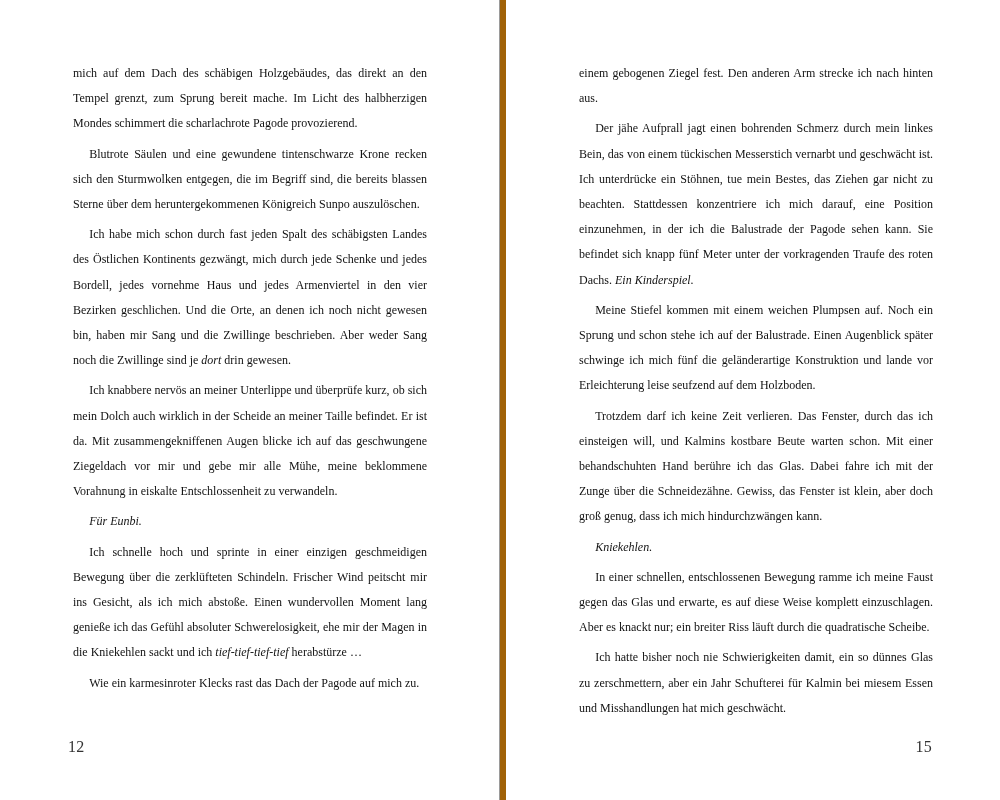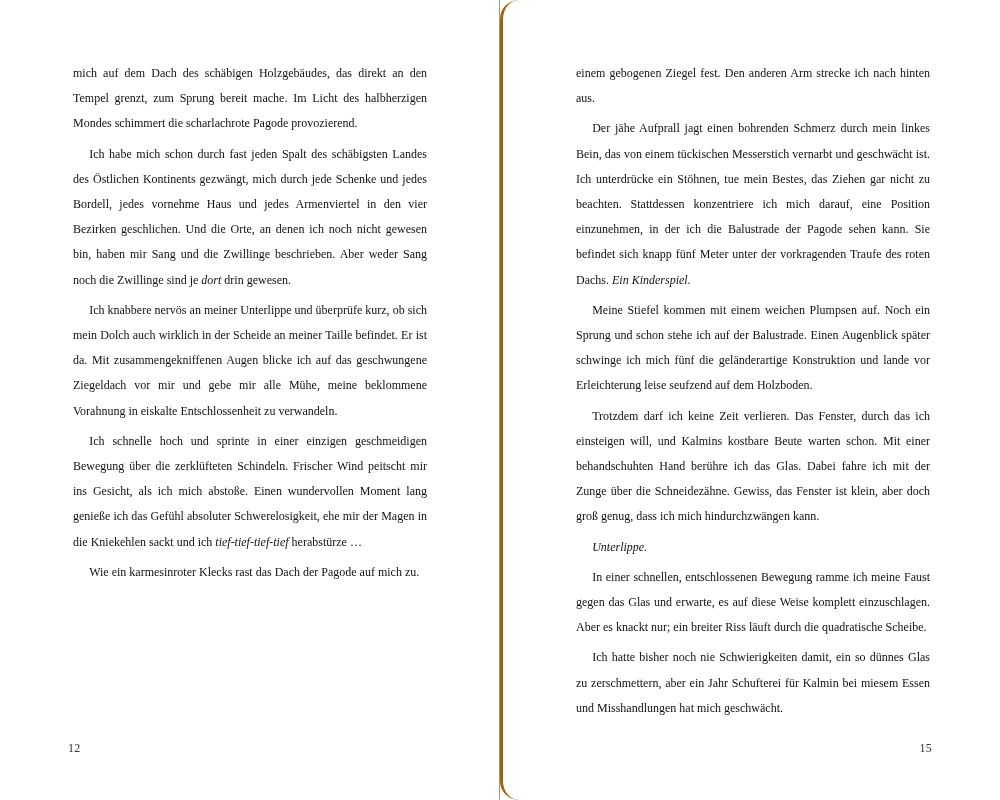--- a/index.html
+++ b/index.html
@@ -25,22 +25,21 @@
     position: relative;
     width: 500px;
     height: 800px;
     box-sizing: border-box;
     background: #ffffff;
   }
   .page-left {
     border-right: 1px solid #9a9a9a;
   }
   .page-right {
-    border-left: 3px solid #a16207;
-    border-radius: 19px;
+    border-left: 6px solid #a16207;
   }
   .text-column {
     position: absolute;
     top: 56px;
     width: 364px;
     height: 660px;
   }
   .page-left .text-column {
     left: 68px;
   }
@@ -61,53 +60,55 @@
   }
   p.noindent {
     text-indent: 0;
   }
   .ital {
     font-style: italic;
   }
   .folio {
     position: absolute;
     bottom: 44px;
-    font-size: 12px;
+    font-size: 16px;
     color: #333333;
     letter-spacing: 0.2px;
   }
   .folio-left {
     left: 68px;
   }
   .folio-right {
     right: 68px;
   }
 </style>
 </head>
 <body>
 
 <div class="spread">
 
   <div class="page page-left">
     <div class="text-column" id="left-col">
         <p class="para noindent"><span>mich auf dem Dach des schäbigen Holzgebäudes, das direkt an den Tempel grenzt, zum Sprung bereit mache. Im Licht des halbherzigen Mondes schimmert die scharlachrote Pagode provozierend.</span></p>
+        <p class="para indent"><span>Blutrote Säulen und eine gewundene tintenschwarze Krone recken sich den Sturmwolken entgegen, die im Begriff sind, die bereits blassen Sterne über dem heruntergekommenen Königreich Sunpo auszulöschen.</span></p>
         <p class="para indent"><span>Ich habe mich schon durch fast jeden Spalt des schäbigsten Landes des Östlichen Kontinents gezwängt, mich durch jede Schenke und jedes Bordell, jedes vornehme Haus und jedes Armenviertel in den vier Bezirken geschlichen. Und die Orte, an denen ich noch nicht gewesen bin, haben mir Sang und die Zwillinge beschrieben. Aber weder Sang noch die Zwillinge sind je </span><span class="ital">dort</span><span> drin gewesen.</span></p>
         <p class="para indent"><span>Ich knabbere nervös an meiner Unterlippe und überprüfe kurz, ob sich mein Dolch auch wirklich in der Scheide an meiner Taille befindet. Er ist da. Mit zusammengekniffenen Augen blicke ich auf das geschwungene Ziegeldach vor mir und gebe mir alle Mühe, meine beklommene Vorahnung in eiskalte Entschlossenheit zu verwandeln.</span></p>
+        <p class="para indent"><span class="ital">Für Eunbi.</span></p>
         <p class="para indent"><span>Ich schnelle hoch und sprinte in einer einzigen geschmeidigen Bewegung über die zerklüfteten Schindeln. Frischer Wind peitscht mir ins Gesicht, als ich mich abstoße. Einen wundervollen Moment lang genieße ich das Gefühl absoluter Schwerelosigkeit, ehe mir der Magen in die Kniekehlen sackt und ich </span><span class="ital">tief-tief-tief-tief</span><span> herabstürze …</span></p>
         <p class="para indent"><span>Wie ein karmesinroter Klecks rast das Dach der Pagode auf mich zu.</span></p>
       </div>
     <div class="folio folio-left">12</div>
   </div>
 
   <div class="page page-right">
     <div class="text-column" id="right-col">
         <p class="para noindent"><span>einem gebogenen Ziegel fest. Den anderen Arm strecke ich nach hinten aus.</span></p>
         <p class="para indent"><span>Der jähe Aufprall jagt einen bohrenden Schmerz durch mein linkes Bein, das von einem tückischen Messerstich vernarbt und geschwächt ist. Ich unterdrücke ein Stöhnen, tue mein Bestes, das Ziehen gar nicht zu beachten. Stattdessen konzentriere ich mich darauf, eine Position einzunehmen, in der ich die Balustrade der Pagode sehen kann. Sie befindet sich knapp fünf Meter unter der vorkragenden Traufe des roten Dachs. </span><span class="ital">Ein Kinderspiel.</span></p>
         <p class="para indent"><span>Meine Stiefel kommen mit einem weichen Plumpsen auf. Noch ein Sprung und schon stehe ich auf der Balustrade. Einen Augenblick später schwinge ich mich fünf die geländerartige Konstruktion und lande vor Erleichterung leise seufzend auf dem Holzboden.</span></p>
         <p class="para indent"><span>Trotzdem darf ich keine Zeit verlieren. Das Fenster, durch das ich einsteigen will, und Kalmins kostbare Beute warten schon. Mit einer behandschuhten Hand berühre ich das Glas. Dabei fahre ich mit der Zunge über die Schneidezähne. Gewiss, das Fenster ist klein, aber doch groß genug, dass ich mich hindurchzwängen kann.</span></p>
-        <p class="para indent"><span class="ital">Unterlippe.</span></p>
+        <p class="para indent"><span class="ital">Kniekehlen.</span></p>
         <p class="para indent"><span>In einer schnellen, entschlossenen Bewegung ramme ich meine Faust gegen das Glas und erwarte, es auf diese Weise komplett einzuschlagen. Aber es knackt nur; ein breiter Riss läuft durch die quadratische Scheibe.</span></p>
         <p class="para indent"><span>Ich hatte bisher noch nie Schwierigkeiten damit, ein so dünnes Glas zu zerschmettern, aber ein Jahr Schufterei für Kalmin bei miesem Essen und Misshandlungen hat mich geschwächt.</span></p>
       </div>
     <div class="folio folio-right">15</div>
   </div>
 
 </div>
 
 </body></html>

